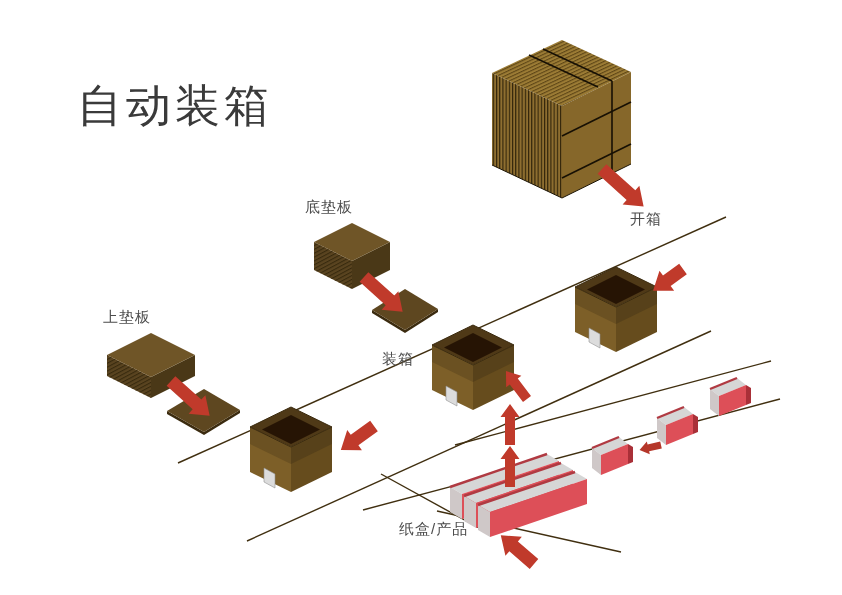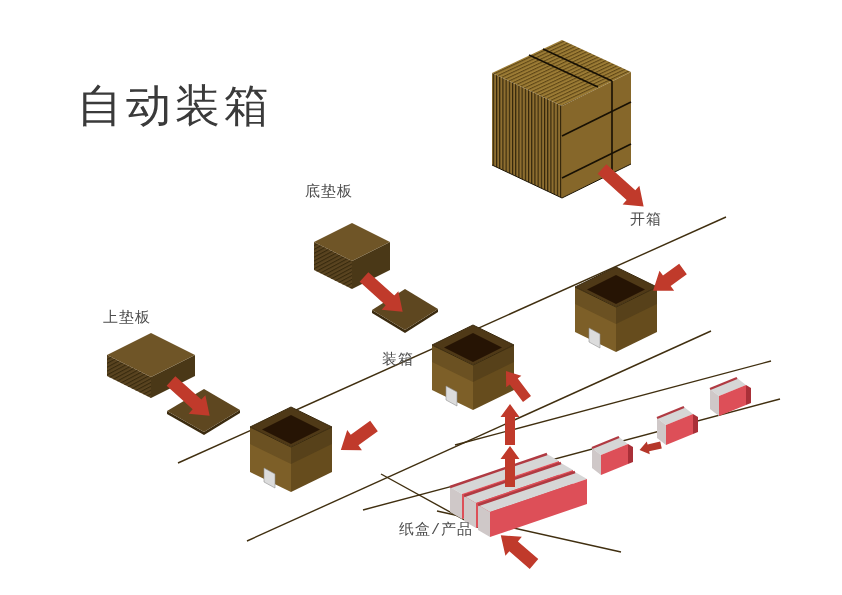--- a/index.html
+++ b/index.html
@@ -1,17 +1,17 @@
 <!DOCTYPE html>
 <html style="--title_color: #3a3a3a; --label_color: #4c4c4c; --line: #402f10; --arrow: #c03a2b; --arrow_small: #b5372a; --carton_left: #7d5f28; --carton_right: #664c1d; --carton_band_left: #6b5122; --carton_band_right: #57411a; --carton_rim: #4f3917; --carton_floor: #261404; --stack_top: #6f5527; --stack_left: #5a4420; --stack_right: #4a3817; --pad: #5e4720; --pad_edge: #3b2b0f; --bundle_right: #86672a; --bundle_light: #8e6e30; --bundle_dark: #2e2209; --bundle_top_light: #9c7c35; --bundle_top_dark: #5f4717; --strap: #171004; --label_chip: #dcdcdc; --product_red: #dd4f58; --product_dark: #a93038; --product_top: #d6d6d6; --product_end: #cfc8c8; --product_stripe: #b03a42;"><head>
 <meta charset="utf-8">
 <style>
   html,body{margin:0;padding:0;background:#ffffff;}
   #stage{position:relative;width:842px;height:595px;background:#fff;overflow:hidden;
-         font-family:Liberation Mono, monospace;}
+         font-family:Liberation Sans, sans-serif;}
   #diagram-svg{position:absolute;left:0;top:0;}
   .lbl{position:absolute;color:var(--label_color,#4c4c4c);font-size:15px;letter-spacing:1px;white-space:nowrap;}
   .title{position:absolute;left:77px;top:76px;font-size:45px;font-weight:300;letter-spacing:4px;
          color:var(--title_color,#3a3a3a);white-space:nowrap;}
   
   .rail{stroke:var(--line,#402f10);stroke-width:1.4;fill:none;}
   .f-cl{fill:var(--carton_left,#7d5f28);} .f-cr{fill:var(--carton_right,#664c1d);}
   .f-bl{fill:var(--carton_band_left,#6b5122);} .f-br{fill:var(--carton_band_right,#57411a);}
   .f-rim{fill:var(--carton_rim,#4f3917);} .f-floor{fill:var(--carton_floor,#261404);}
   .rim-line{fill:none;stroke:#3a2a0e;stroke-width:1;}
@@ -176,18 +176,18 @@
     <polygon class="arrow" transform="translate(527,399) rotate(233)" points="0,-5 22,-5 22,-9.5 35,0 22,9.5 22,5 0,5"></polygon>
     <polygon class="arrow" transform="translate(510,445) rotate(-90)" points="0,-5 28,-5 28,-9.5 41,0 28,9.5 28,5 0,5"></polygon>
     <polygon class="arrow" transform="translate(510,487) rotate(-90)" points="0,-5 28,-5 28,-9.5 41,0 28,9.5 28,5 0,5"></polygon>
     <polygon class="arrow-s" transform="translate(661,445) rotate(167)" points="0,-3.5 13,-3.5 13,-6.5 22,0 13,6.5 13,3.5 0,3.5"></polygon>
     <polygon class="arrow" transform="translate(534,564) rotate(221)" points="0,-6.5 27,-6.5 27,-12.5 44,0 27,12.5 27,6.5 0,6.5"></polygon>
   </g>
 </svg>
 
 <span class="title">自动装箱</span>
 <span class="lbl" style="left:630px;top:210px;">开箱</span>
-<span class="lbl" style="left:305px;top:182px;">底垫板</span>
+<span class="lbl" style="left:305px;top:198px;">底垫板</span>
 <span class="lbl" style="left:103px;top:308px;">上垫板</span>
 <span class="lbl" style="left:382px;top:350px;">装箱</span>
 <span class="lbl" style="left:399px;top:520px;text-align:right;">纸盒/产品</span>
 
 </div>
 
 </body></html>

